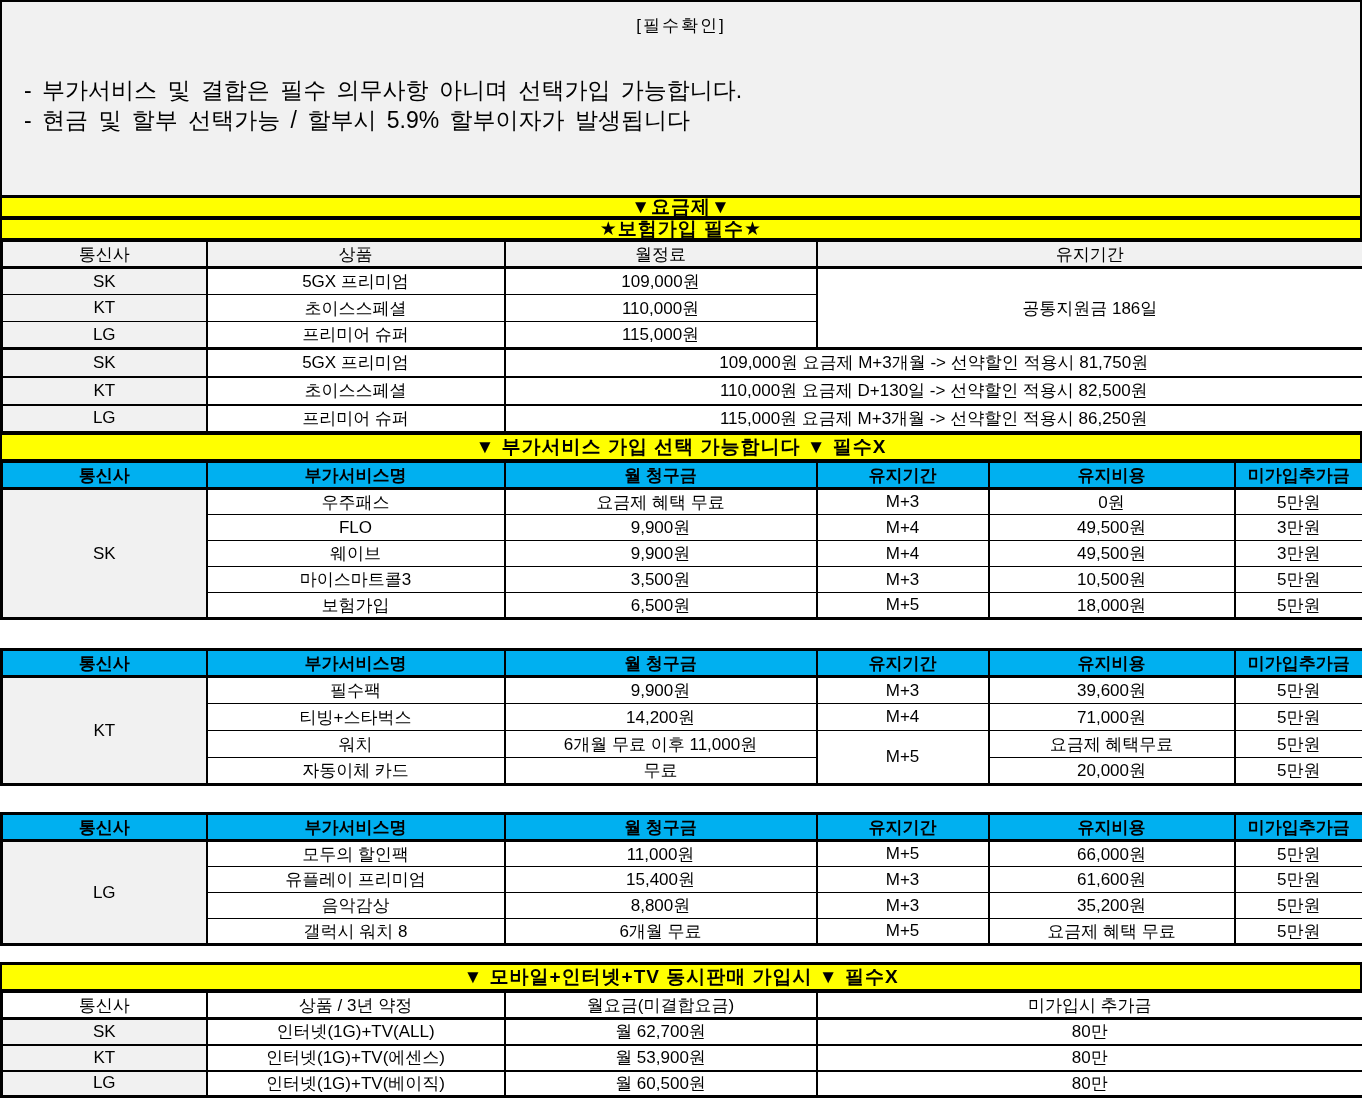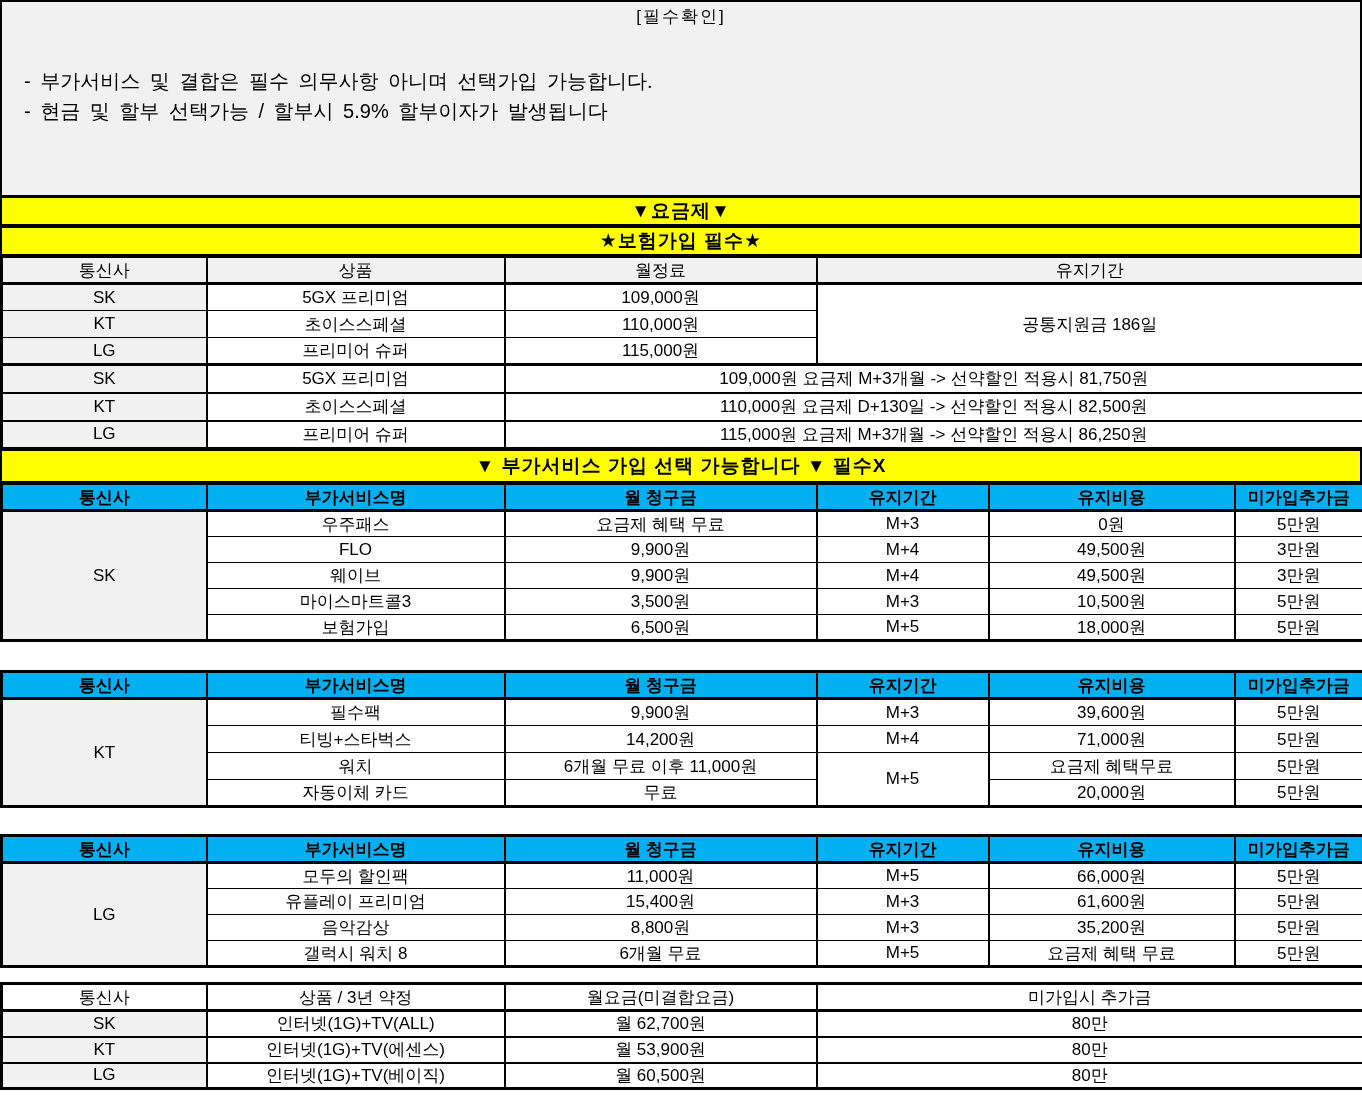--- a/index.html
+++ b/index.html
@@ -1,31 +1,31 @@
 <!DOCTYPE html>
 <html><head>
 <meta charset="utf-8">
 <style>
   html,body{margin:0;padding:0;background:#ffffff;}
   body{width:1362px;font-family:"Liberation Sans","DejaVu Sans",sans-serif;color:#000;}
   .sheet{width:1362px;box-sizing:border-box;}
 
   
   .notice-box{box-sizing:border-box;width:1362px;height:197px;background:#F1F1F1;
-    border:2px solid #000;padding:3px 0 0 0;}
+    border:2px solid #000;padding:12px 0 0 0;}
   .notice-title{text-align:center;font-size:17px;letter-spacing:2px;}
   .notice-lines{margin:38px 0 0 22px;}
-  .notice-line{font-size:20px;line-height:30px;word-spacing:4px;white-space:nowrap;}
+  .notice-line{font-size:23px;line-height:30px;word-spacing:4px;white-space:nowrap;}
 
   
   .banner{box-sizing:border-box;width:1362px;background:#FFFF00;border:2px solid #000;
     border-top-width:3px;border-bottom-width:3px;display:flex;align-items:center;justify-content:center;
     font-weight:bold;font-size:19px;letter-spacing:1px;}
-  .banner.h27{height:32px;}
-  .banner.h30{height:36px;}
+  .banner.h27{height:24px;}
+  .banner.h30{height:30px;}
   .banner.mt{margin-top:-2px;}
 
   
   table.t{border-collapse:collapse;table-layout:fixed;width:1362px;margin-top:-2px;}
   table.t td,table.t th{box-sizing:border-box;text-align:center;vertical-align:middle;
     font-size:17px;font-weight:normal;padding:0 2px;overflow:hidden;white-space:nowrap;
     border:1px solid #000;border-left-width:2px;border-right-width:2px;}
   table.t{border:3px solid #000;}
   tr.h27{height:27px;}
   tr.h26{height:26px;}
@@ -269,20 +269,21 @@
       <td>6개월 무료</td>
       <td>M+5</td>
       <td>요금제 혜택 무료</td>
       <td>5만원</td>
     </tr>
   </tbody>
     </table>
 
   <div class="gap g16"></div>
 
+  <div class="banner h30">▼ 모바일+인터넷+TV 동시판매 가입시 ▼ 필수X</div>
 
   <table class="t bundle">
     <colgroup>
         <col class="pc1">
         <col class="pc2">
         <col class="pc3">
         <col class="pc4">
       </colgroup>
     <tbody>
         <tr class="hdr-row h27">

